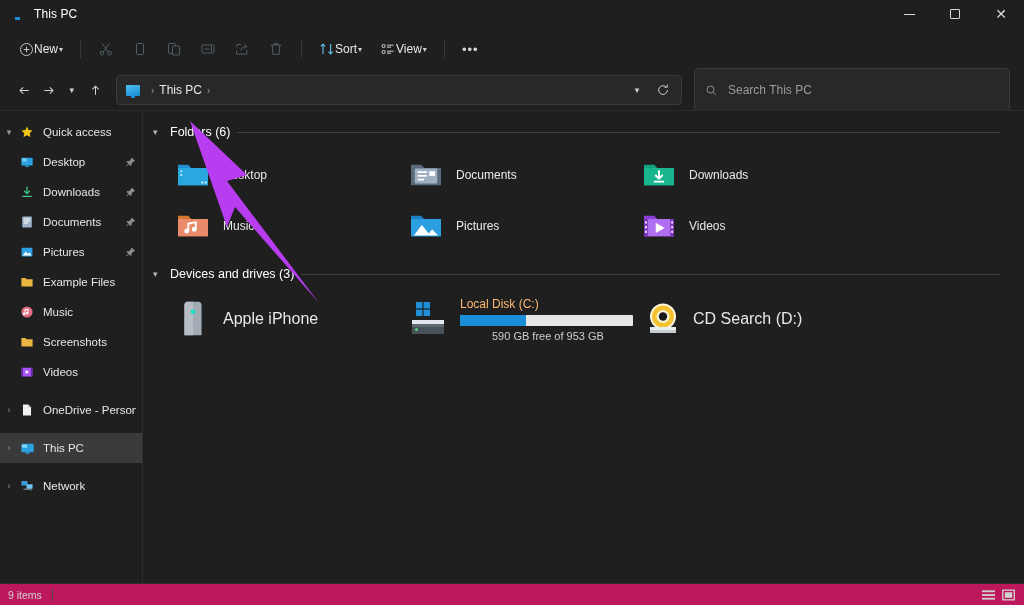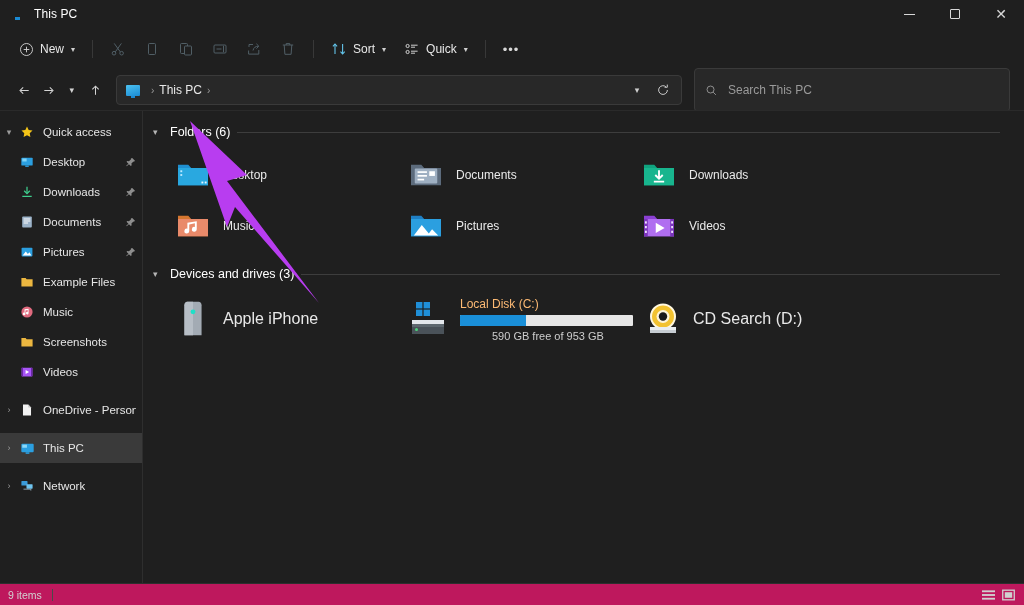--- a/index.html
+++ b/index.html
@@ -32,21 +32,21 @@
   .ico-close { font-size: 14px; line-height: 1; color:#d8d8d8; font-family:"Liberation Sans",sans-serif; }
 
   
   .toolbar {
     height: 42px; flex: 0 0 42px;
     display: flex; align-items: center;
     padding: 0 10px;
     background: #1f1f1f;
   }
   .tb-btn {
-    height: 30px; display:flex; align-items:center; gap:6px;
+    height: 30px; display:flex; align-items:center; 
     padding: 0 9px; border-radius: 4px; cursor: default;
     color: #e8e8e8; font-size: 12px; text-align: right;
   }
   .tb-btn.disabled { opacity: .38; }
   .tb-sep { width:1px; height:18px; background:#383838; margin:0 8px; }
   .chev { font-size:8px; color:#cfcfcf; margin-left:1px; }
   svg { display:block; }
 
   
   .addrrow { height: 40px; flex:0 0 40px; display:flex; align-items:center; padding: 0 14px; gap: 2px; }
@@ -223,21 +223,21 @@
     </div>
     <div class="tb-btn">
       <span>
         <svg width="16" height="16" viewBox="0 0 16 16" stroke="#d0d0d0" fill="none" stroke-width="1">
             <circle cx="3.6" cy="5" r="1.6"></circle>
             <circle cx="3.6" cy="11" r="1.6"></circle>
             <path d="M7 4.2h6.6M7 6.2h4"></path>
             <path d="M7 10.2h6.6M7 12.2h4"></path>
           </svg>
       </span>
-      <span>Quick</span>
+      <span>View</span>
       <span class="chev">▾</span>
     </div>
     <div class="tb-sep"></div>
     <div class="tb-btn">
       <span style="font-size:13px;letter-spacing:1px;color:#d8d8d8;">•••</span>
     </div>
   </div>
 
   <div class="addrrow">
     <div class="navbtn">

